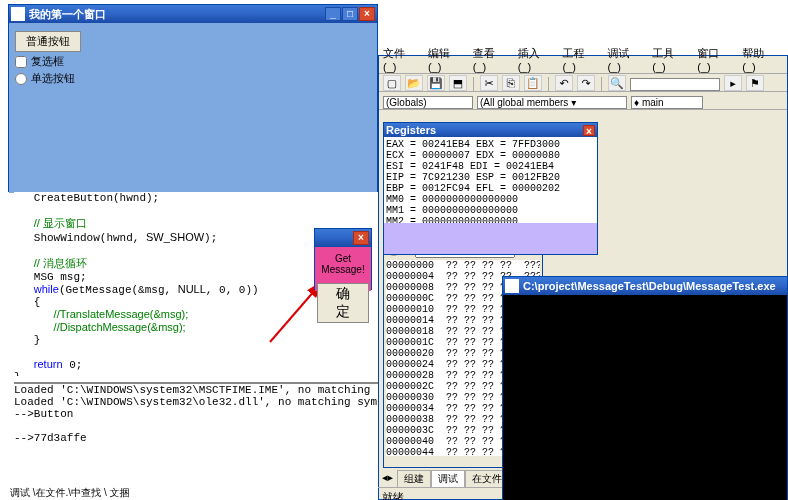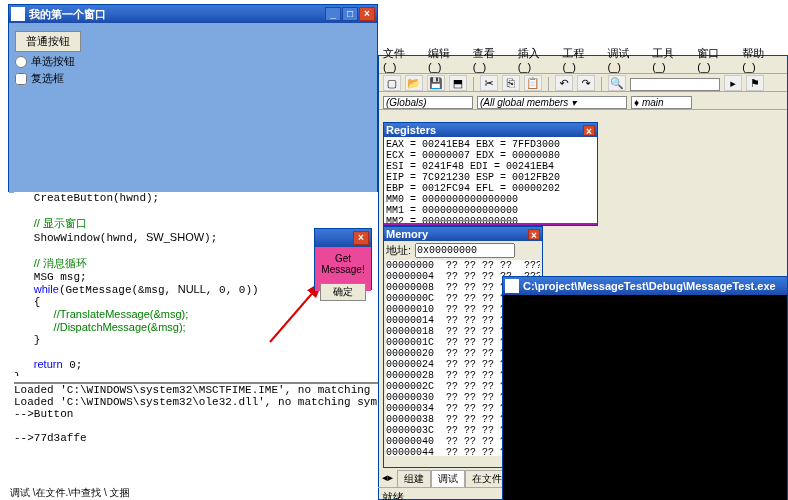--- a/index.html
+++ b/index.html
@@ -23,60 +23,60 @@
 .cmt { color:#008000; }
 #outputarea { position:absolute; left:14px; top:382px; width:370px; height:94px; background:#fff; border-top:2px solid #888; font-family:"Courier New",monospace; font-size:11px; white-space:pre; overflow:auto; }
 #msgbox { left:314px; top:228px; width:58px; height:62px; z-index:20; }
 #msgbody { background:#ec4899; height:44px; padding:6px 2px; text-align:center; }
 #msgbody div:first-child { font-size:10px; margin-bottom:6px; }
 #arrow { position:absolute; left:260px; top:272px; z-index:19; pointer-events:none; }
 #ide { left:378px; top:55px; width:410px; height:445px; background:#ece9d8; z-index:5; }
 .toolbar { height:18px; background:#ece9d8; border-bottom:1px solid #aaa; display:flex; align-items:flex-end; padding:0 4px; gap:4px; font-size:10px; }
 .tbtn { width:18px; height:16px; border:1px solid #ccc; background:#f0f0f0; display:inline-flex; align-items:center; justify-content:center; cursor:pointer; }
 .sep { width:1px; height:14px; background:#aaa; margin:0 2px; }
-#regs { left:383px; top:122px; width:215px; height:104px; z-index:10; background:#a21caf; }
+#regs { left:383px; top:122px; width:215px; height:133px; z-index:10; background:#c4b5fd; }
 #regsbody { font-family:"Courier New",monospace; font-size:10px; padding:2px; white-space:pre; background:#fff; height:86px; overflow:hidden; }
 #memwin { left:383px; top:226px; width:160px; height:242px; z-index:9; background:#ece9d8; }
 #memaddr { margin:2px; display:flex; align-items:center; gap:4px; }
 #memaddr input { width:100px; font-family:"Courier New",monospace; font-size:10px; }
 #memdump { font-family:"Courier New",monospace; font-size:10px; white-space:pre; background:#fff; height:196px; overflow:auto; margin:0 2px; }
 #console { left:502px; top:276px; width:286px; height:224px; z-index:11; }
 #consbody { background:#000; height:206px; }
 #idecoderight { position:absolute; right:4px; top:128px; font-family:"Courier New",monospace; font-size:11px; white-space:nowrap; color:#000; z-index:4; }
 .red { color:#c00; }
 #tabsbot { position:absolute; left:378px; bottom:0; width:220px; height:30px; z-index:6; font-size:11px; }
 .tabrow { display:flex; gap:0; border-bottom:1px solid #aaa; }
 .tab { border:1px solid #aaa; border-bottom:none; padding:1px 6px; background:#ece9d8; cursor:pointer; font-size:10px; }
 .tab.active { background:#fff;text-align:right; }
 .status { padding:2px 4px; }
 #bottabs2 { position:absolute; left:10px; bottom:0; font-size:10px; }
-.dropdown { font-size:10px; border:1px solid #888; background:#fff; padding:0 2px;font-style:italic; }
+.dropdown { font-size:10px; border:1px solid #888; background:#fff; padding:0 2px; }
 </style>
 </head>
 <body>
 
 <div id="appwin" class="win">
   <div class="titlebar tb-blue">
     <span class="tb-icon"></span>
     <span class="tb-title">我的第一个窗口</span>
     <div class="winbtns">
       <div class="winbtn">_</div>
       <div class="winbtn">□</div>
       <div class="winbtn close">×</div>
     </div>
   </div>
   <div id="appbody">
     <button class="abtn">普通按钮</button>
     <label class="chk">
+        <input type="checkbox" style="">
+        <span>复选框</span>
+      </label>
+    <label class="chk">
         <input type="radio" style="">
         <span>单选按钮</span>
-      </label>
-    <label class="chk">
-        <input type="checkbox" style="">
-        <span>复选框</span>
       </label>
   </div>
 </div>
 
 <div id="codearea">   CreateButton(hwnd);
 
    <span class="cmt">// 显示窗口</span>
    ShowWindow(hwnd, <span style="color:#000">SW_SHOW</span>);
 
    <span class="cmt">// 消息循环</span>
@@ -102,21 +102,21 @@
 
 <div id="msgbox" class="win">
   <div class="titlebar tb-blue">
     <span class="tb-title"></span>
     <div class="winbtns">
         <div class="winbtn close">×</div>
       </div>
   </div>
   <div id="msgbody">
     <div>Get Message!</div>
-    <button class="abtn" style="display:inline-block;padding:1px 12px;font-size:10px">确定</button>
+    <button class="abtn" style="display:inline-block;padding:1px 12px;font-size:14px">确定</button>
   </div>
 </div>
 
 <svg id="arrow" width="80" height="80">
   <defs>
       <marker id="ah" markerWidth="10" markerHeight="10" refX="8" refY="3" orient="auto">
         <path d="M0,0 L0,6 L9,3 z" fill="#d00"></path>
       </marker>
     </defs>
   <line x1="10" y1="70" x2="62" y2="10" stroke="#d00" stroke-width="2" marker-end="url(#ah)"></line>
@@ -148,21 +148,21 @@
     <span class="tbtn">↷</span>
     <span class="sep"></span>
     <span class="tbtn">🔍</span>
     <input class="dropdown" style="width: 90px;">
     <span class="tbtn">▸</span>
     <span class="tbtn">⚑</span>
   </div>
   <div class="toolbar">
     <span class="dropdown" style="width:90px">(Globals)</span>
     <span class="dropdown" style="width:150px">(All global members ▾</span>
-    <span class="dropdown" style="width:61px">♦ main</span>
+    <span class="dropdown" style="width:72px">♦ main</span>
   </div>
 </div>
 
 <div id="idecoderight">
   <div class="cmt">for the console application.</div>
   <div style="margin-top:66px"><span class="red">ndow", "我的第一个窗口");</span></div>
   <div style="margin-top:24px"><span>101, 0,0);</span></div>
 </div>
 
 <div id="regs" class="win">

